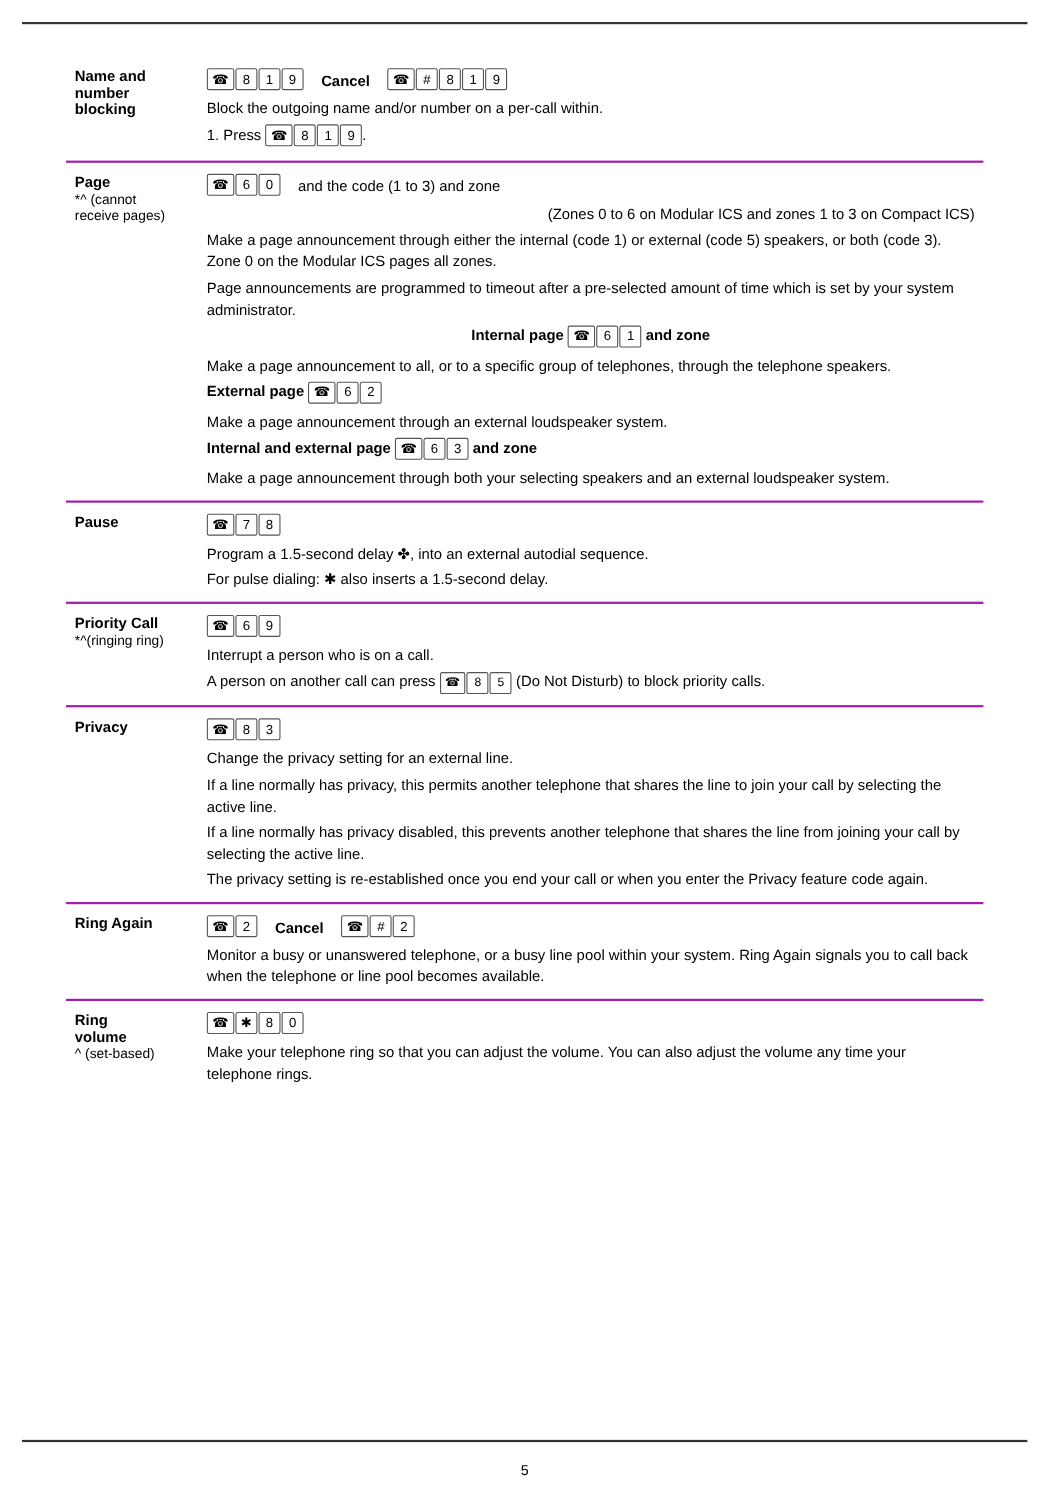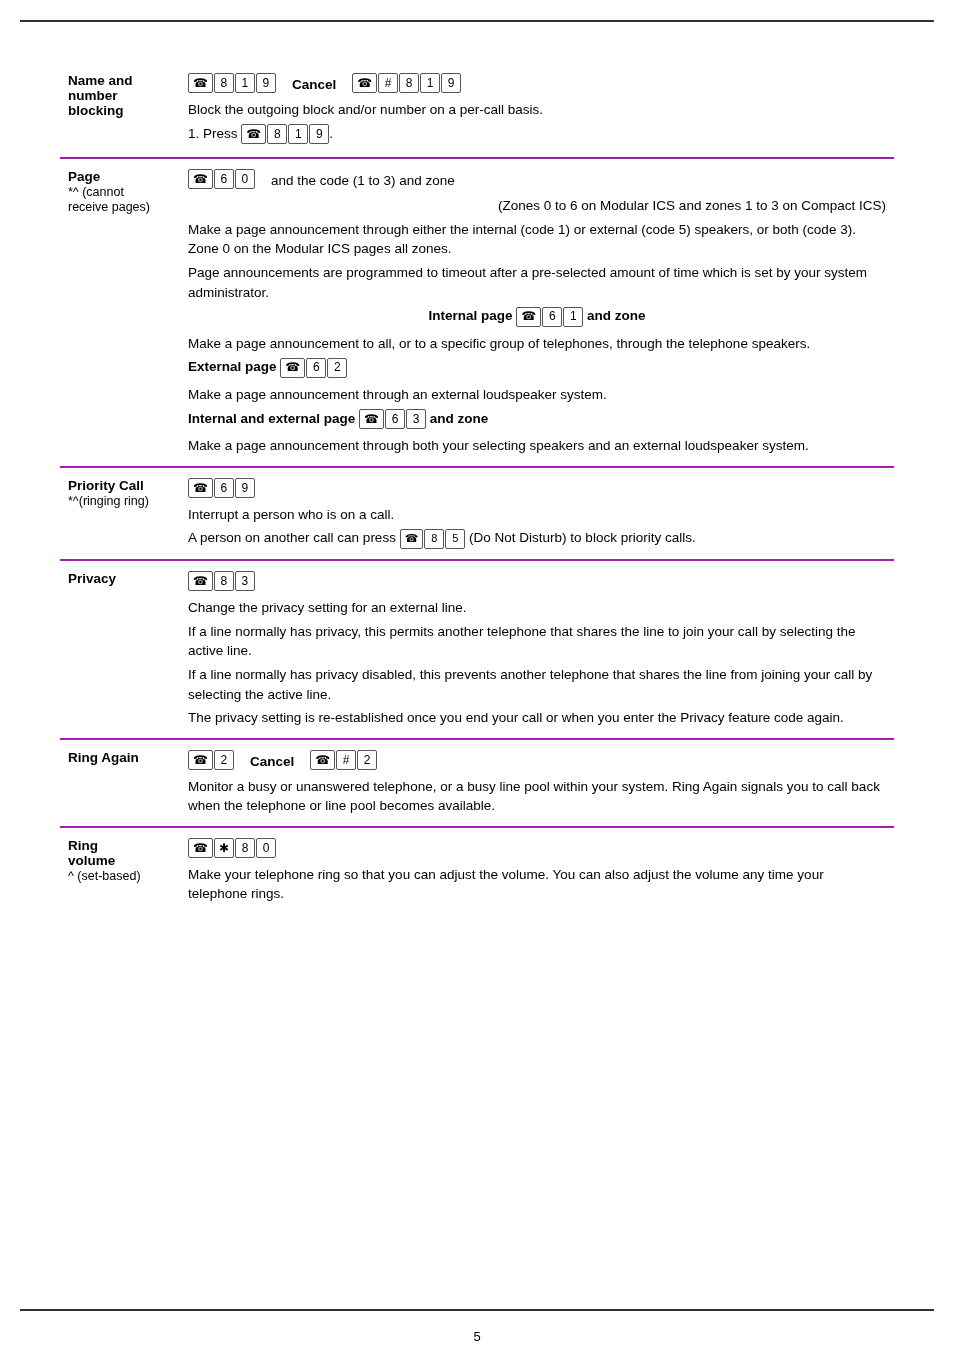--- a/index.html
+++ b/index.html
@@ -10,21 +10,21 @@
       font-size: 13.5px;
       color: #000;
       width: 954px;
       min-height: 1352px;
       display: flex;
       flex-direction: column;
     }
 
     .page-wrapper {
       flex: 1;
-      padding: 41px 40px 40px 40px;
+      padding: 30px 40px 40px 40px;
       border-top: 2px solid #333;
       border-bottom: 2px solid #333;
       margin: 20px 20px 10px 20px;
     }
 
     .feature-table {
       width: 100%;
       border-collapse: collapse;
     }
 
@@ -124,21 +124,21 @@
               </span>
               <span><strong>Cancel </strong></span>
               <span class="key-row">
                 <span class="key">☎</span>
                 <span class="key">#</span>
                 <span class="key">8</span>
                 <span class="key">1</span>
                 <span class="key">9</span>
               </span>
             </div>
-            <p>Block the outgoing block and/or number on a per-call basis.</p>
+            <p>Block the outgoing name and/or number on a per-call within.</p>
             <p>1. Press <span class="key-row">
                 <span class="key">☎</span>
                 <span class="key">8</span>
                 <span class="key">1</span>
                 <span class="key">9</span>
               </span>.</p>
           </td>
         </tr>
         <tr>
           <td class="label-col"><b>Page</b><br><span class="sublabel">*^ (cannot</span><br><span class="sublabel">receive pages)</span></td>
@@ -168,20 +168,34 @@
             <p>Make a page announcement through an external loudspeaker system.</p>
             <p style="margin-top: 4px;"><b>Internal and external page </b><span class="key-row">
                 <span class="key">☎</span>
                 <span class="key">6</span>
                 <span class="key">3</span>
               </span><b> and zone</b></p>
             <p>Make a page announcement through both your selecting speakers and an external loudspeaker system.</p>
           </td>
         </tr>
         <tr>
+          <td class="label-col"><b>Pause</b></td>
+          <td class="content-col">
+            <div style="display: flex; align-items: center; gap: 16px; margin-bottom: 4px;">
+              <span class="key-row">
+                <span class="key">☎</span>
+                <span class="key">7</span>
+                <span class="key">8</span>
+              </span>
+            </div>
+            <p>Program a 1.5-second delay ✤, into an external autodial sequence.</p>
+            <p>For pulse dialing: ✱ also inserts a 1.5-second delay.</p>
+          </td>
+        </tr>
+        <tr>
           <td class="label-col"><b>Priority Call</b><br><span class="sublabel">*^(ringing ring)</span></td>
           <td class="content-col">
             <div style="display: flex; align-items: center; gap: 16px; margin-bottom: 4px;">
               <span class="key-row">
                 <span class="key">☎</span>
                 <span class="key">6</span>
                 <span class="key">9</span>
               </span>
             </div>
             <p>Interrupt a person who is on a call.</p>

